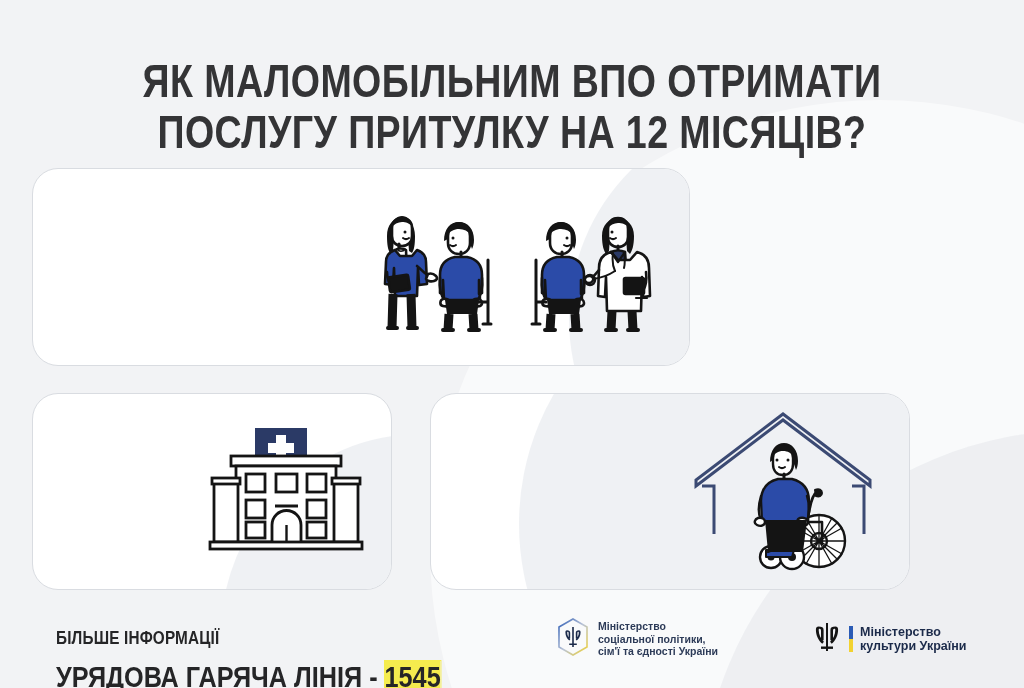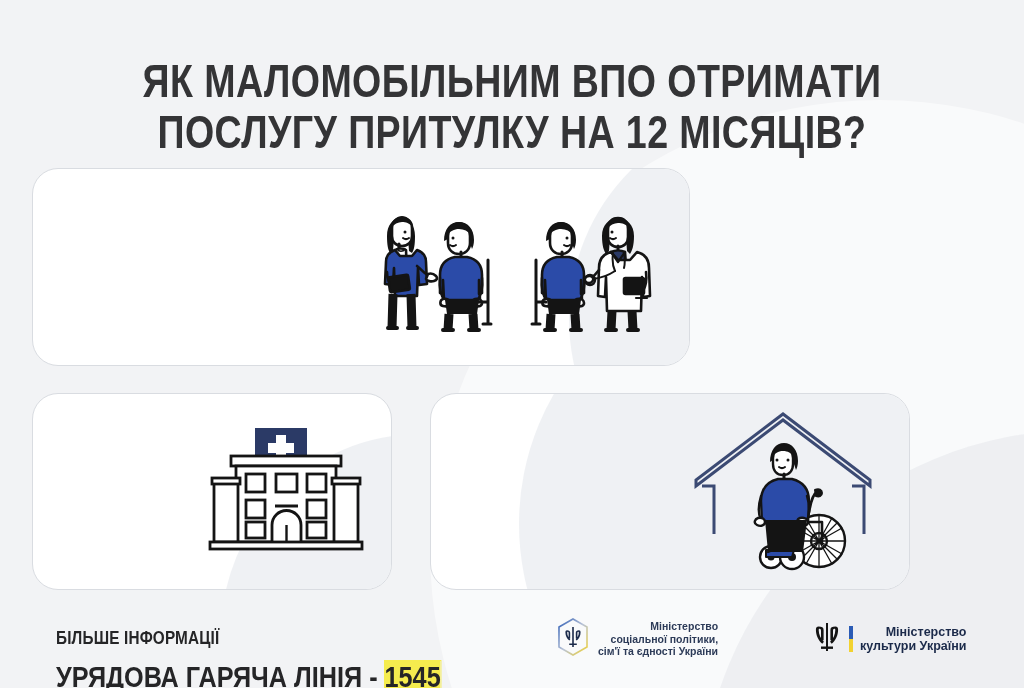--- a/index.html
+++ b/index.html
@@ -139,21 +139,20 @@
     white-space: nowrap;
   }
   #footer-line2 > span { display:inline-block; transform: scaleX(.87); transform-origin: left center; }
 
   
   .logo {
     position: absolute;
     display: flex;
     align-items: center;
     z-index: 7;
-    text-align: right;
   }
   #logo-social { left: 556px; top: 618px; }
   #logo-culture{ left: 812px; top: 620px; }
 
   .logo-text {
     color: #1b2a4a;
     font-size: 10.5px;
     line-height: 12.6px;
     font-weight: bold;
     white-space: pre-line;

